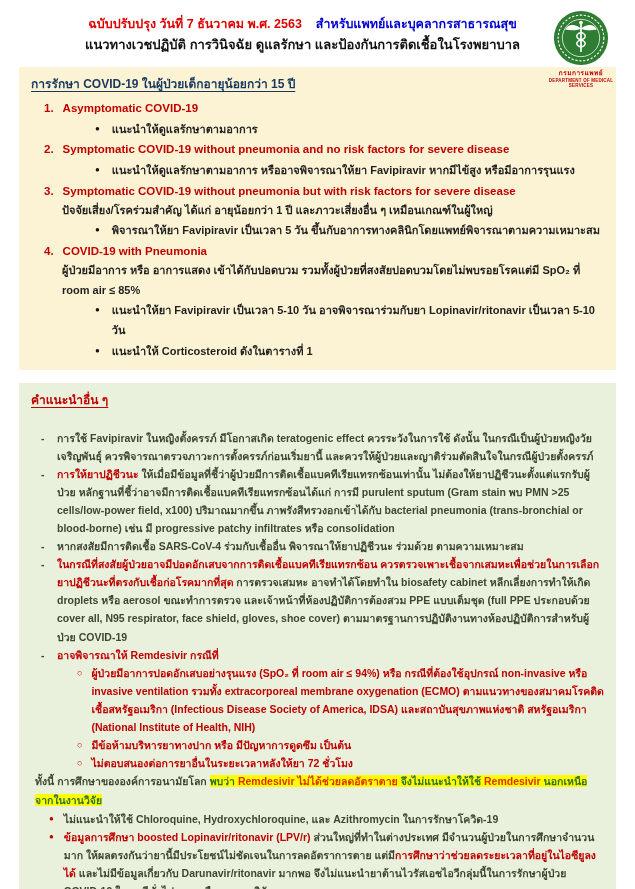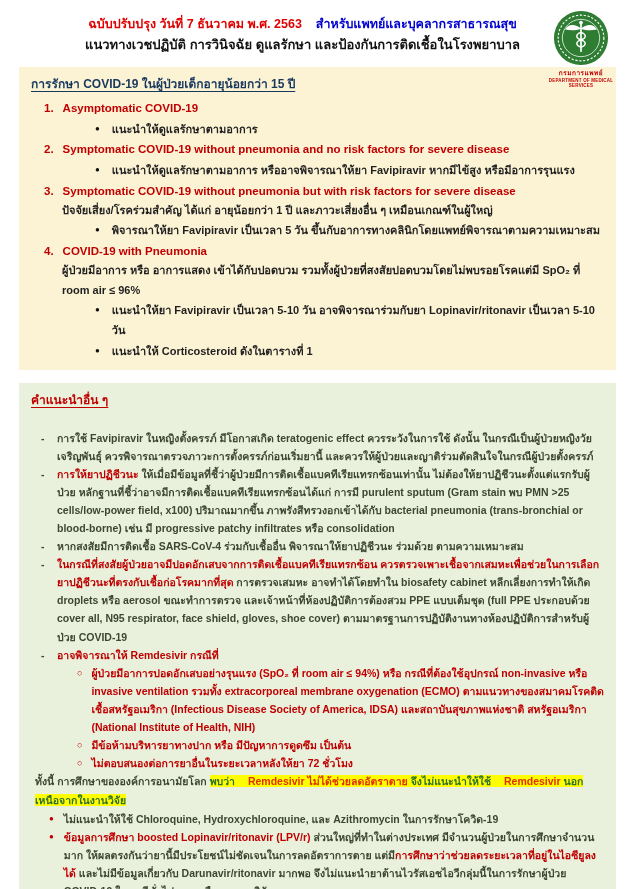--- a/index.html
+++ b/index.html
@@ -46,21 +46,21 @@
              line-height:1.72; color:#c00000; font-weight:600; }
   .sub-row .mk { font-size:9px; line-height:2; }
   .who-row { padding-left:4px; font-size:10.5px; line-height:1.8; font-weight:700; color:#3d4630; }
   .blt-row { display:flex; gap:10px; padding-left:18px; font-size:10.5px;
              line-height:1.72; color:#3d4630; font-weight:600; }
   .blt-row .mk { font-size:8px; line-height:2.3; color:#c00000; }
   .red  { color:#c00000; font-weight:700; }
   .dark { color:#3d4630; }
   .hl   { background:#ffff00; }
   .hl-green { color:#2f7030; font-weight:700; }
-  .hl-red   { color:#e03000; font-weight:700;margin-left:10px; }
+  .hl-red   { color:#e03000; font-weight:700; }
 </style>
 </head>
 <body>
 
 <div class="page">
 
   <div class="header">
     <div class="hdr-line1">
       <span class="hdr-red">ฉบับปรับปรุง วันที่ 7 ธันวาคม พ.ศ. 2563</span>
       <span>&nbsp;&nbsp;</span>
@@ -113,21 +113,21 @@
     <div class="t-note">ปัจจัยเสี่ยง/โรคร่วมสำคัญ ได้แก่ อายุน้อยกว่า 1 ปี และภาวะเสี่ยงอื่น ๆ เหมือนเกณฑ์ในผู้ใหญ่</div>
     <div class="t-bullet">
       <span class="mk">●</span>
       <span>พิจารณาให้ยา Favipiravir เป็นเวลา 5 วัน ขึ้นกับอาการทางคลินิกโดยแพทย์พิจารณาตามความเหมาะสม</span>
     </div>
 
     <div class="t-item">
       <span>4.</span>
       <span>COVID-19 with Pneumonia</span>
     </div>
-    <div class="t-note">ผู้ป่วยมีอาการ หรือ อาการแสดง เข้าได้กับปอดบวม รวมทั้งผู้ป่วยที่สงสัยปอดบวมโดยไม่พบรอยโรคแต่มี SpO₂ ที่ room air ≤ 96%</div>
+    <div class="t-note">ผู้ป่วยมีอาการ หรือ อาการแสดง เข้าได้กับปอดบวม รวมทั้งผู้ป่วยที่สงสัยปอดบวมโดยไม่พบรอยโรคแต่มี SpO₂ ที่ room air ≤ 85%</div>
     <div class="t-bullet">
       <span class="mk">●</span>
       <span>แนะนำให้ยา Favipiravir เป็นเวลา 5-10 วัน อาจพิจารณาร่วมกับยา Lopinavir/ritonavir เป็นเวลา 5-10 วัน</span>
     </div>
     <div class="t-bullet">
       <span class="mk">●</span>
       <span>แนะนำให้ Corticosteroid ดังในตารางที่ 1</span>
     </div>
   </div>
 

